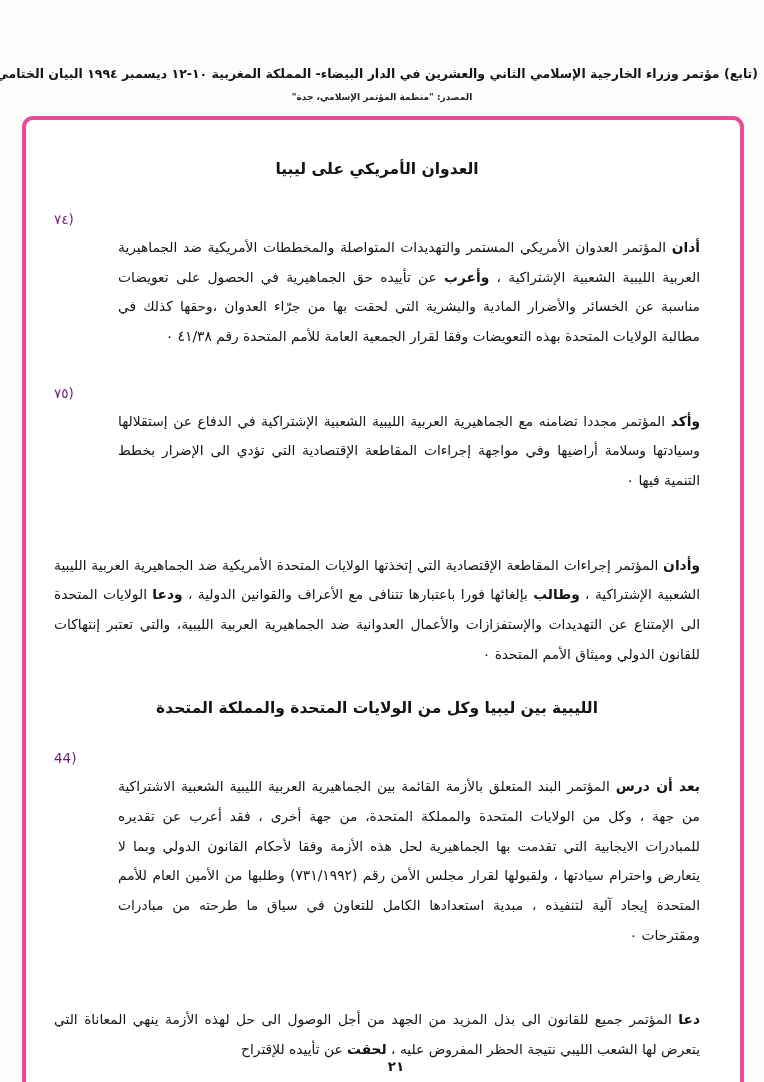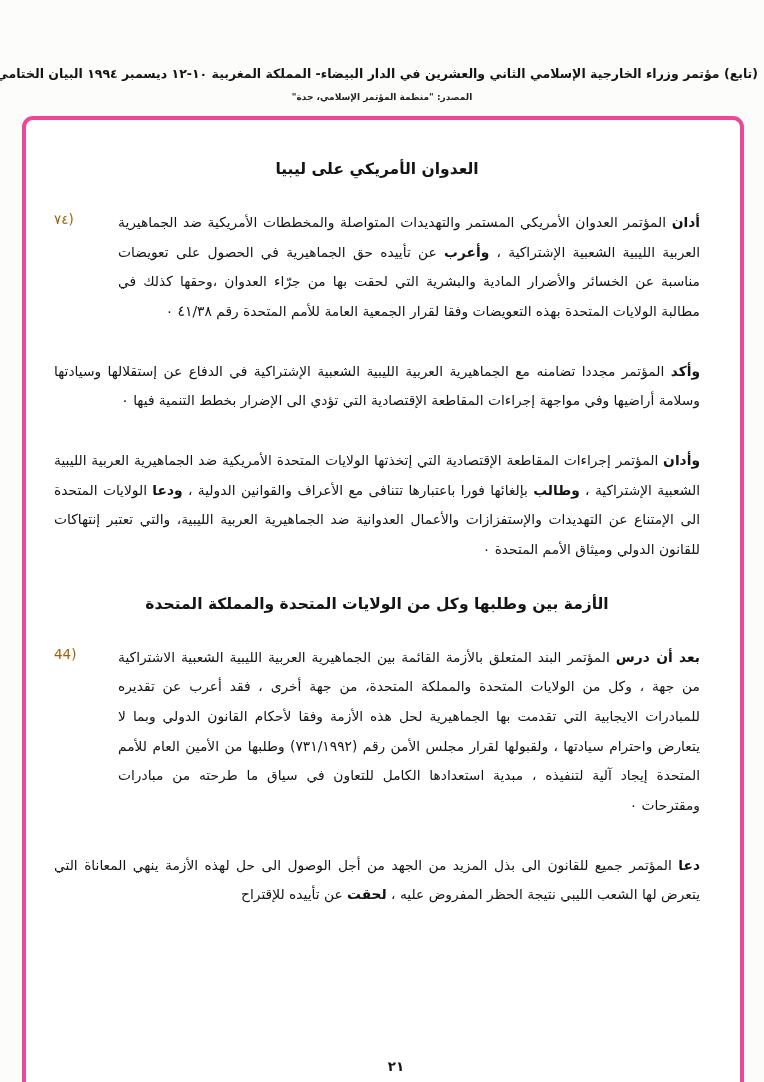--- a/index.html
+++ b/index.html
@@ -50,28 +50,29 @@
     display:flex;
     direction:ltr;
     margin-bottom:30px;
   }
   .para-num {
     flex:0 0 64px;
     width:64px;
     direction:ltr;
     font-size:13.5px;
     padding-top:3px;
-    color:#a16207;
+    color:#701a75;
   }
   .para-text {
     flex:1;
     direction:rtl;
     text-align:justify;
     font-size:13.8px;
     line-height:2.15;
+    margin-top:25px;
   }
   .para-text .b { font-weight:bold; }
   .page-number {
     position:absolute;
     bottom:8px; left:8px; right:0;
     text-align:center;
     font-weight:bold;
     font-size:13.5px;
     padding-left:20px;
   }
@@ -85,26 +86,27 @@
 </div>
 
 <div class="green-box">
   <div id="sections">
       <div class="section-heading">العدوان الأمريكي على ليبيا</div>
       <div class="para-row">
         <div class="para-num">٧٤)</div>
         <div class="para-text"><span class="b">أدان</span><span> المؤتمر العدوان الأمريكي المستمر والتهديدات المتواصلة والمخططات الأمريكية ضد الجماهيرية العربية الليبية الشعبية الإشتراكية ، </span><span class="b">وأعرب</span><span> عن تأييده حق الجماهيرية في الحصول على تعويضات مناسبة عن الخسائر والأضرار المادية والبشرية التي لحقت بها من جرّاء العدوان ،وحقها كذلك في مطالبة الولايات المتحدة بهذه التعويضات وفقا لقرار الجمعية العامة للأمم المتحدة رقم ٤١/٣٨ ٠</span></div>
       </div>
       <div class="para-row">
+        <div class="para-num">٧٥)</div>
         <div class="para-text"><span class="b">وأكد</span><span> المؤتمر مجددا تضامنه مع الجماهيرية العربية الليبية الشعبية الإشتراكية في الدفاع عن إستقلالها وسيادتها وسلامة أراضيها وفي مواجهة إجراءات المقاطعة الإقتصادية التي تؤدي الى الإضرار بخطط التنمية فيها ٠</span></div>
       </div>
       <div class="para-row">
         <div class="para-text"><span class="b">وأدان</span><span> المؤتمر إجراءات المقاطعة الإقتصادية التي إتخذتها الولايات المتحدة الأمريكية ضد الجماهيرية العربية الليبية الشعبية الإشتراكية ، </span><span class="b">وطالب</span><span> بإلغائها فورا باعتبارها تتنافى مع الأعراف والقوانين الدولية ، </span><span class="b">ودعا</span><span> الولايات المتحدة الى الإمتناع عن التهديدات والإستفزازات والأعمال العدوانية ضد الجماهيرية العربية الليبية، والتي تعتبر إنتهاكات للقانون الدولي وميثاق الأمم المتحدة ٠</span></div>
       </div>
-      <div class="section-heading">الأزمة بين وطلبها وكل من الولايات المتحدة والمملكة المتحدة</div>
+      <div class="section-heading">الليبية بين ليبيا وكل من الولايات المتحدة والمملكة المتحدة</div>
       <div class="para-row">
         <div class="para-num">44)</div>
         <div class="para-text"><span class="b">بعد أن درس</span><span> المؤتمر البند المتعلق بالأزمة القائمة بين الجماهيرية العربية الليبية الشعبية الاشتراكية من جهة ، وكل من الولايات المتحدة والمملكة المتحدة، من جهة أخرى ، فقد أعرب عن تقديره للمبادرات الايجابية التي تقدمت بها الجماهيرية لحل هذه الأزمة وفقا لأحكام القانون الدولي وبما لا يتعارض واحترام سيادتها ، ولقبولها لقرار مجلس الأمن رقم (٧٣١/١٩٩٢) وطلبها من الأمين العام للأمم المتحدة إيجاد آلية لتنفيذه ، مبدية استعدادها الكامل للتعاون في سياق ما طرحته من مبادرات ومقترحات ٠</span></div>
       </div>
       <div class="para-row">
         <div class="para-text"><span class="b">دعا</span><span> المؤتمر جميع للقانون الى بذل المزيد من الجهد من أجل الوصول الى حل لهذه الأزمة ينهي المعاناة التي يتعرض لها الشعب الليبي نتيجة الحظر المفروض عليه ، </span><span class="b">لحقت</span><span> عن تأييده للإقتراح</span></div>
       </div>
     </div>
 </div>
 

